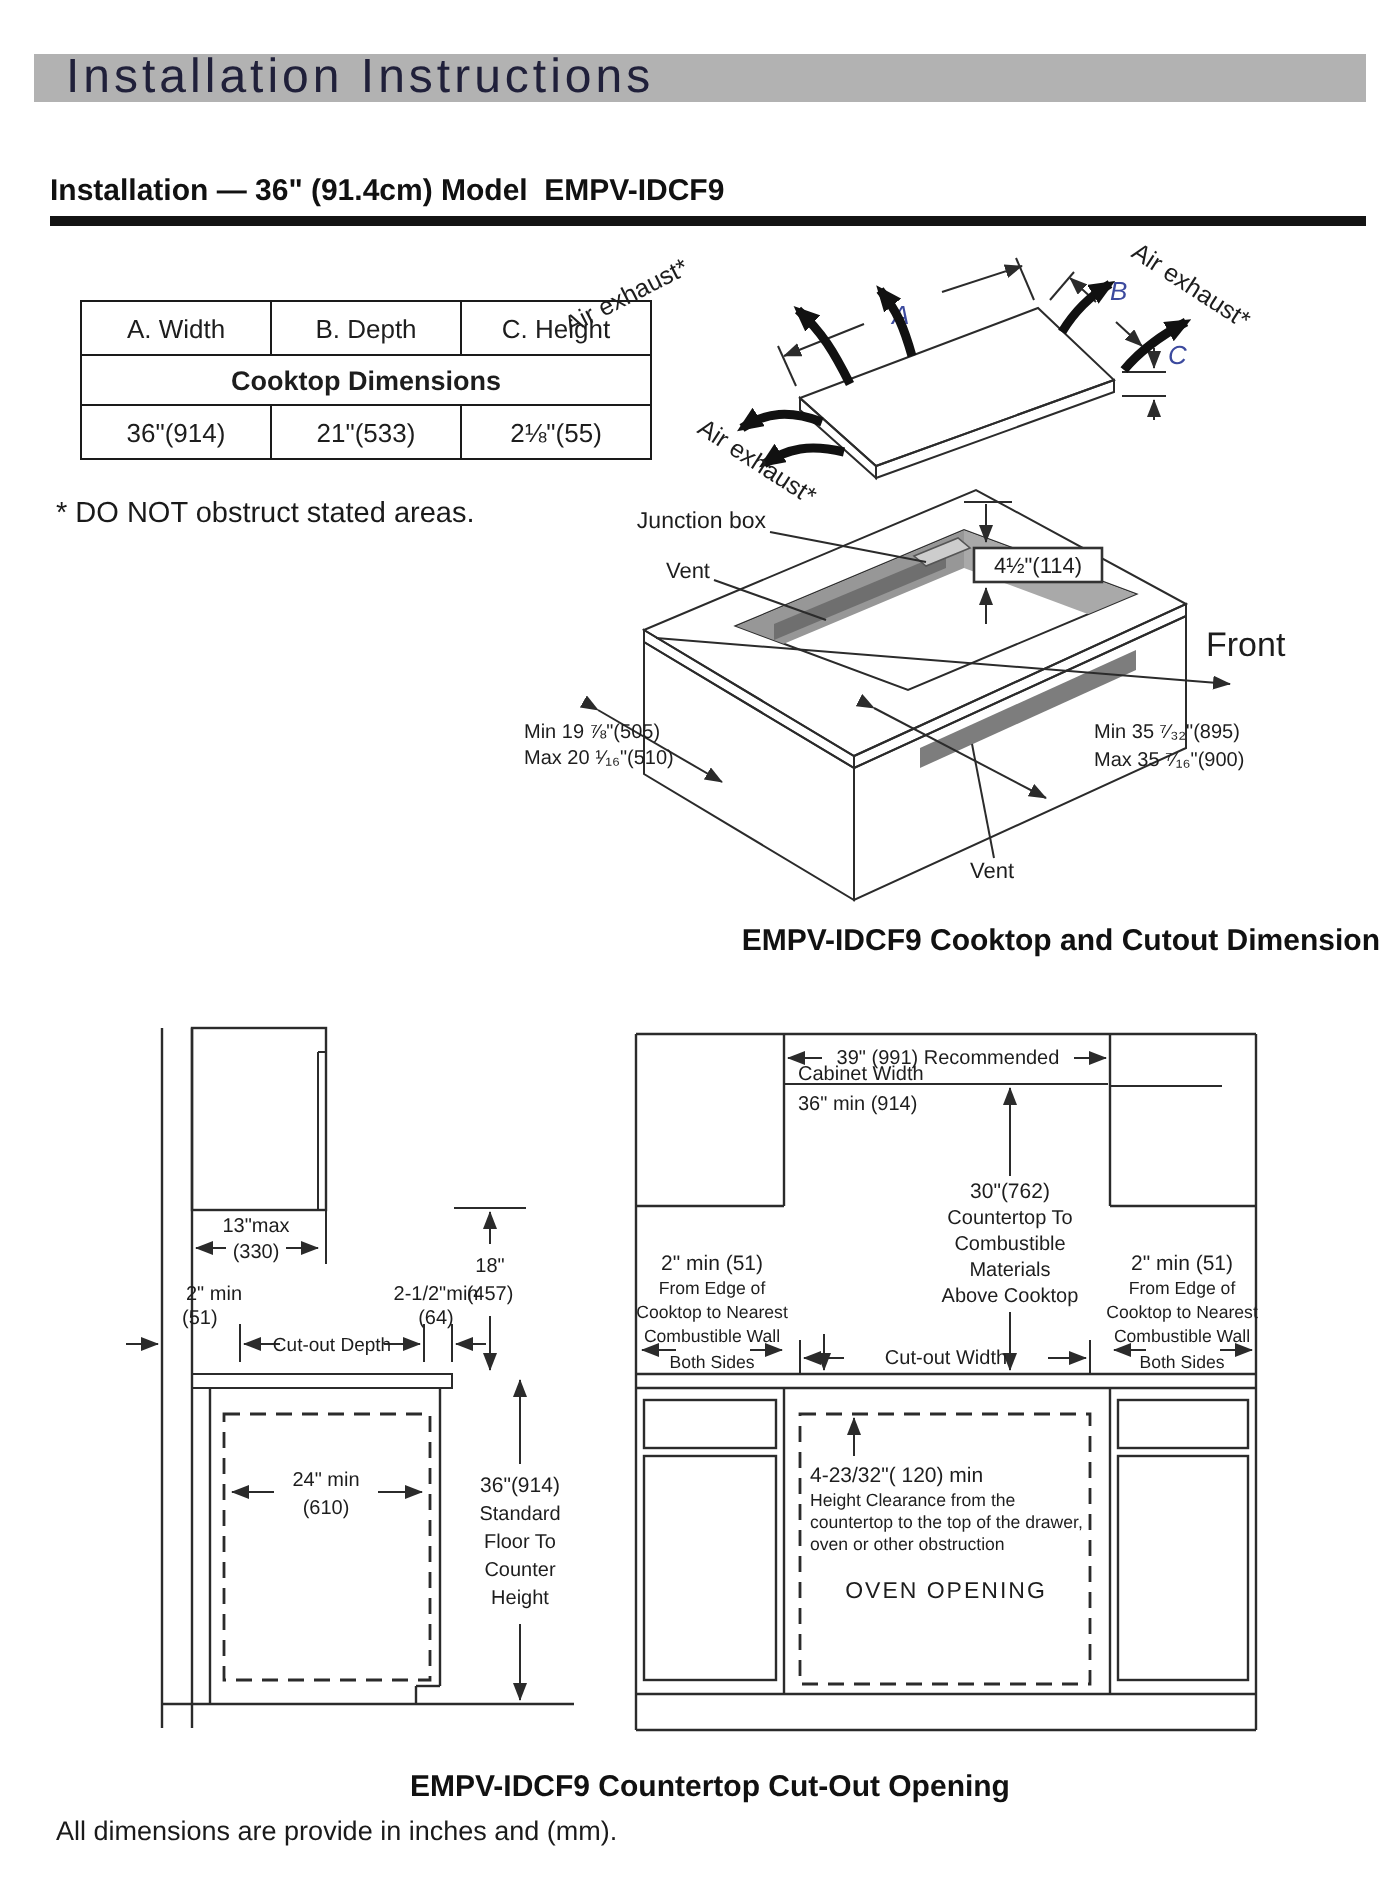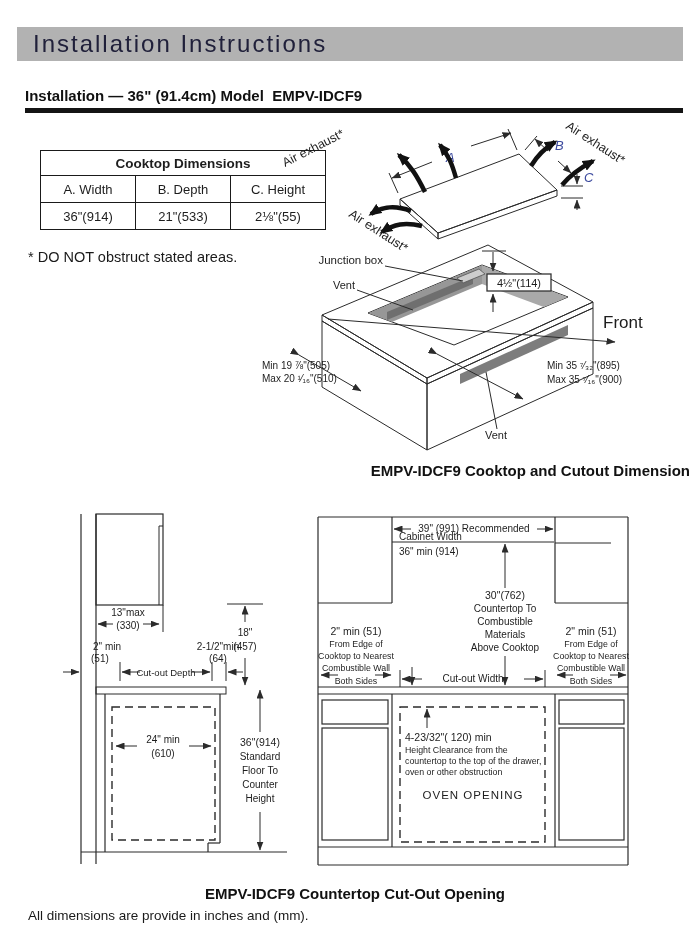--- a/index.html
+++ b/index.html
@@ -1,18 +1,18 @@
 <!DOCTYPE html>
 <html><head>
 <meta charset="utf-8">
 <style>
   html,body{margin:0;padding:0;background:#ffffff;}
   .page{position:relative;width:700px;height:950px;background:#ffffff;overflow:hidden;
         font-family:"Liberation Sans",sans-serif;color:#1d1d1d;}
-  .title-bar{position:absolute;left:17px;top:27px;width:666px;height:34px;background:#b2b2b2;
+  .title-bar{position:absolute;left:17px;top:27px;width:666px;height:24px;background:#b2b2b2;
              display:flex;align-items:center;}
   .title-bar span{padding-left:16px;font-size:24px;letter-spacing:2px;color:#20203a;}
   .subtitle{position:absolute;left:25px;top:87px;font-size:15px;font-weight:bold;color:#111;white-space:pre-wrap;}
   .rule{position:absolute;left:25px;top:108px;width:658px;height:5px;background:#141414;}
   .dim-table{position:absolute;left:40px;top:150px;border-collapse:collapse;font-size:13px;color:#1d1d1d;}
   .dim-table th,.dim-table td{border:1.6px solid #1a1a1a;text-align:center;padding:0;}
   .dim-table th{font-size:13.5px;height:24px;width:283px;}
   .dim-table td{width:94px;height:26px;font-weight:normal;}
   .note1{position:absolute;left:28px;top:249px;font-size:14.5px;color:#1a1a1a;}
   .note2{position:absolute;left:28px;top:272px;width:254px;font-size:14.5px;line-height:19.3px;color:#1a1a1a;}
@@ -39,26 +39,26 @@
   <div class="title-bar">
     <span>Installation Instructions</span>
   </div>
 
   <div class="subtitle">Installation — 36" (91.4cm) Model  EMPV-IDCF9</div>
   <div class="rule"></div>
 
   <table class="dim-table">
     <tbody>
         <tr>
-      <th colspan="3">Cooktop Dimensions</th>
-    </tr>
-    <tr>
       <td>A. Width</td>
       <td>B. Depth</td>
       <td>C. Height</td>
+    </tr>
+    <tr>
+      <th colspan="3">Cooktop Dimensions</th>
     </tr>
     <tr>
       <td>36"(914)</td>
       <td>21"(533)</td>
       <td>2⅛"(55)</td>
     </tr>
   </tbody>
     </table>
 
   <div class="note1">* DO NOT obstruct stated areas.</div>

